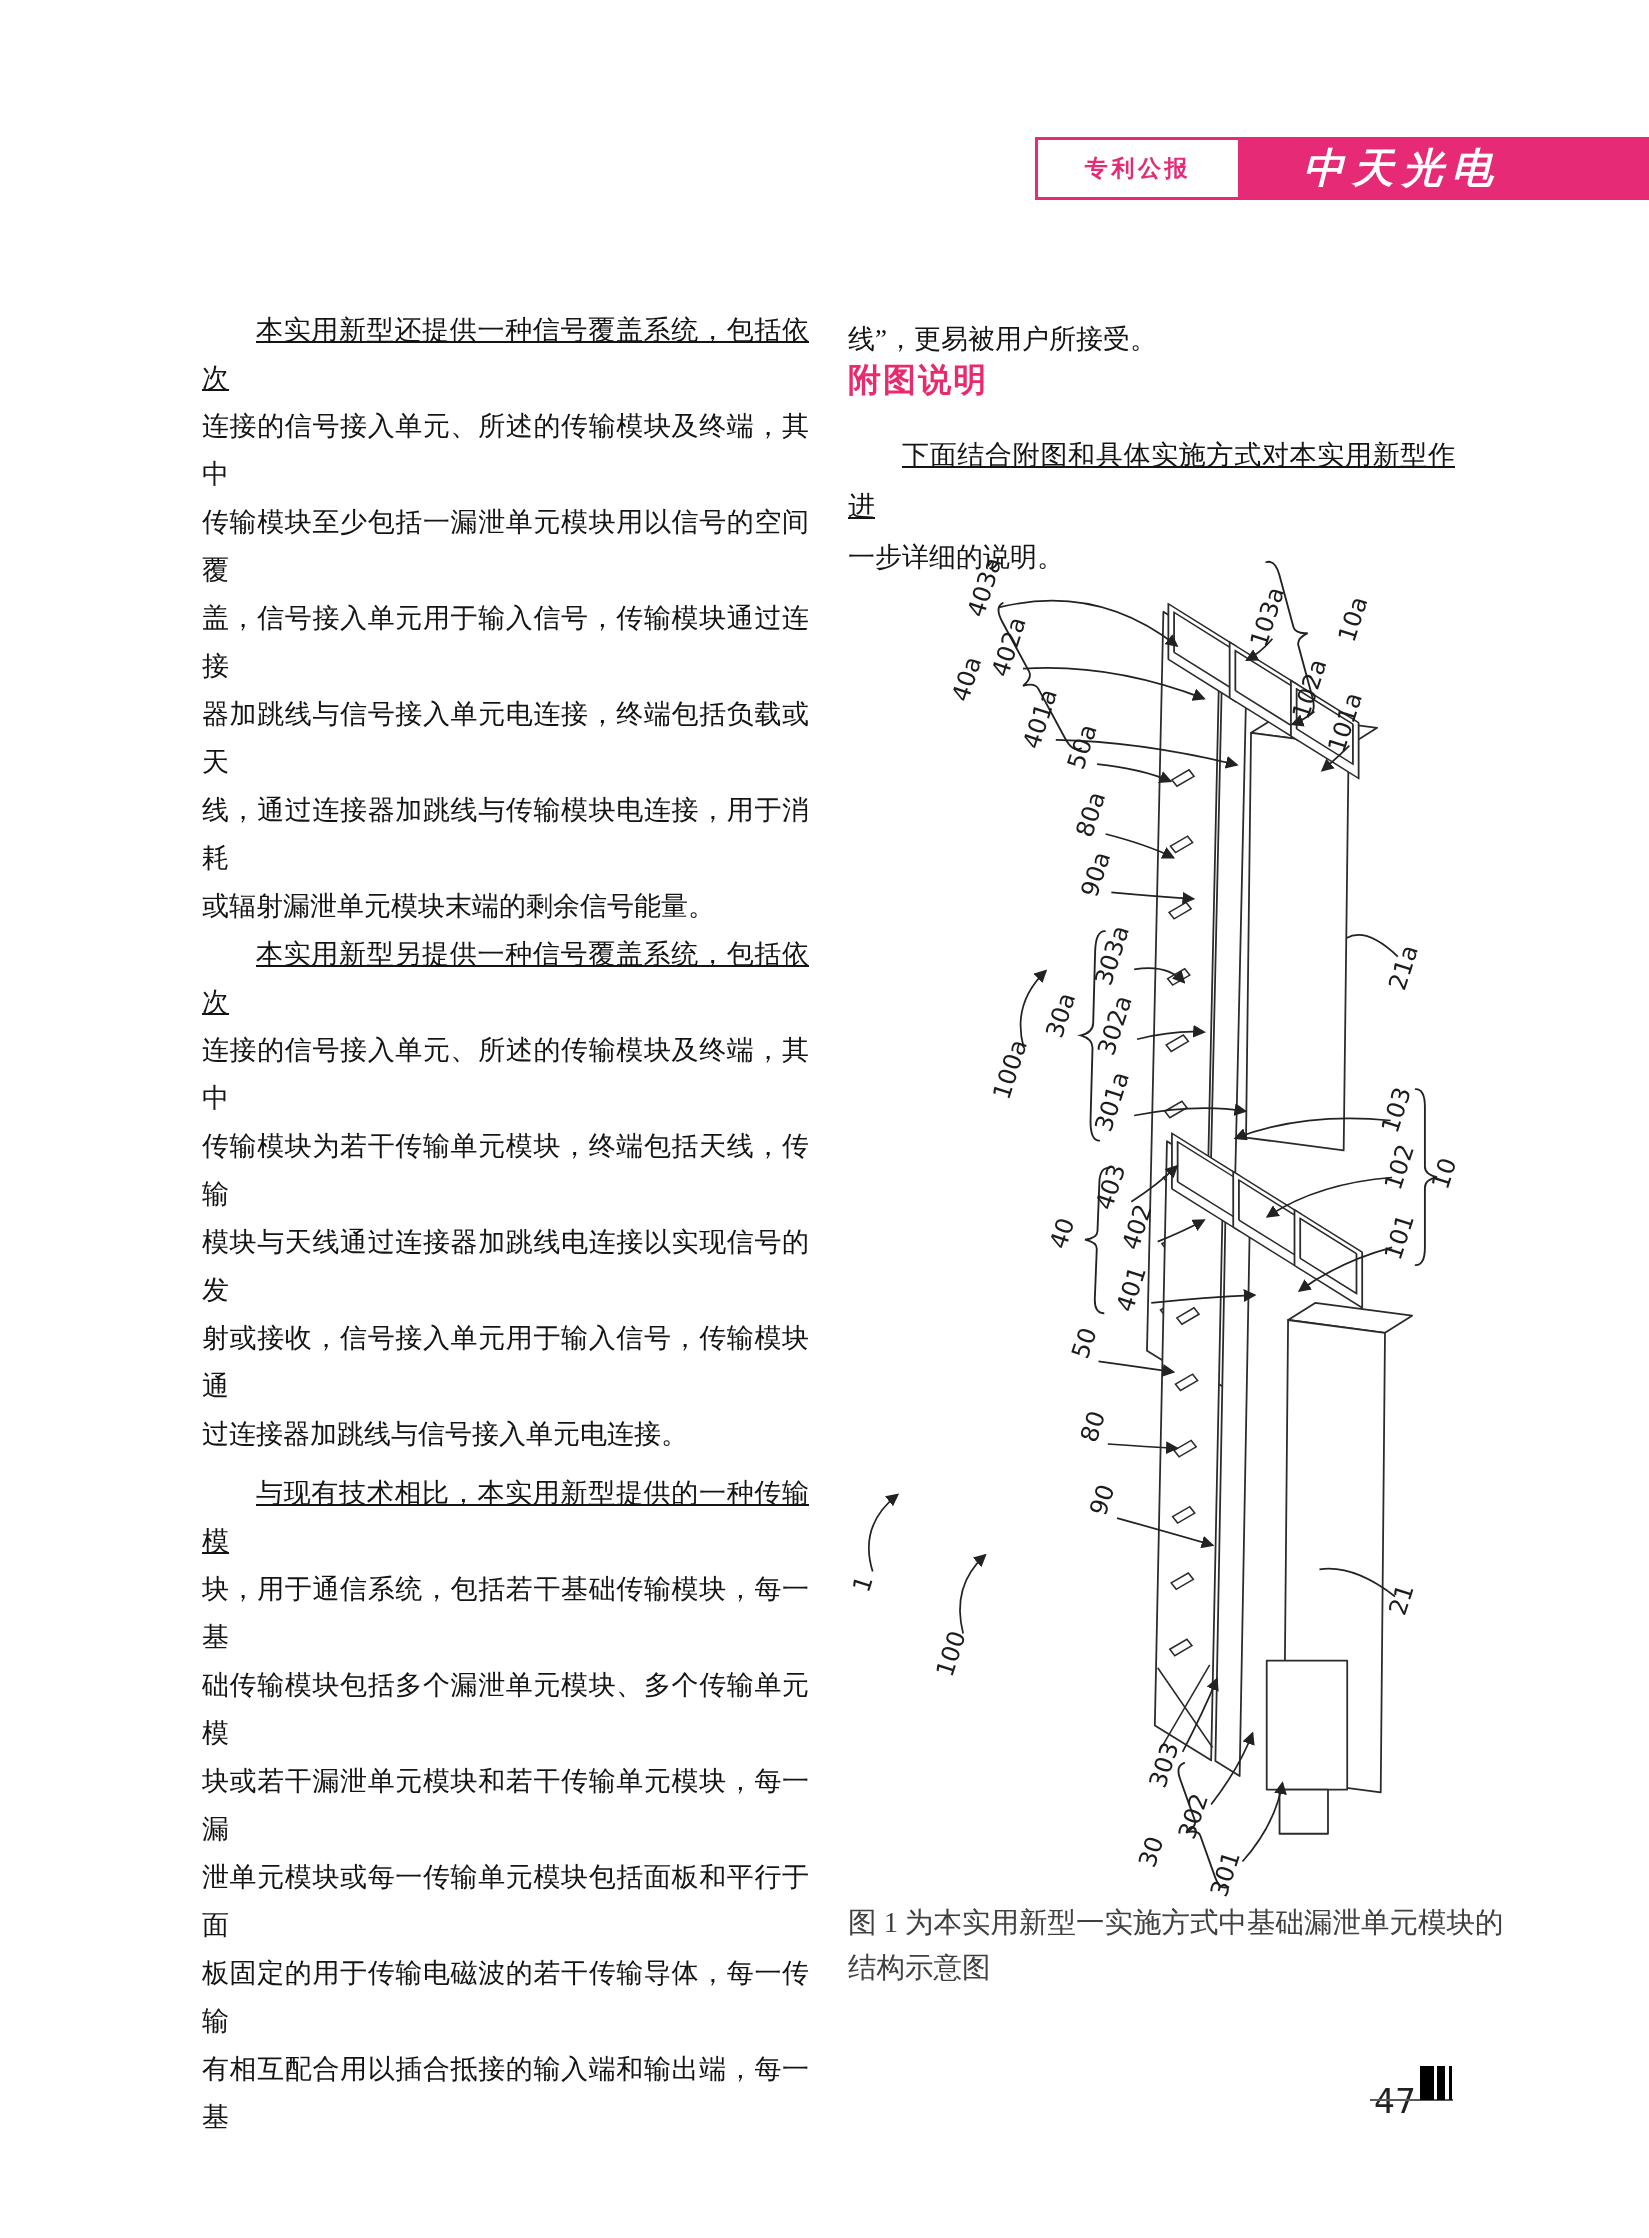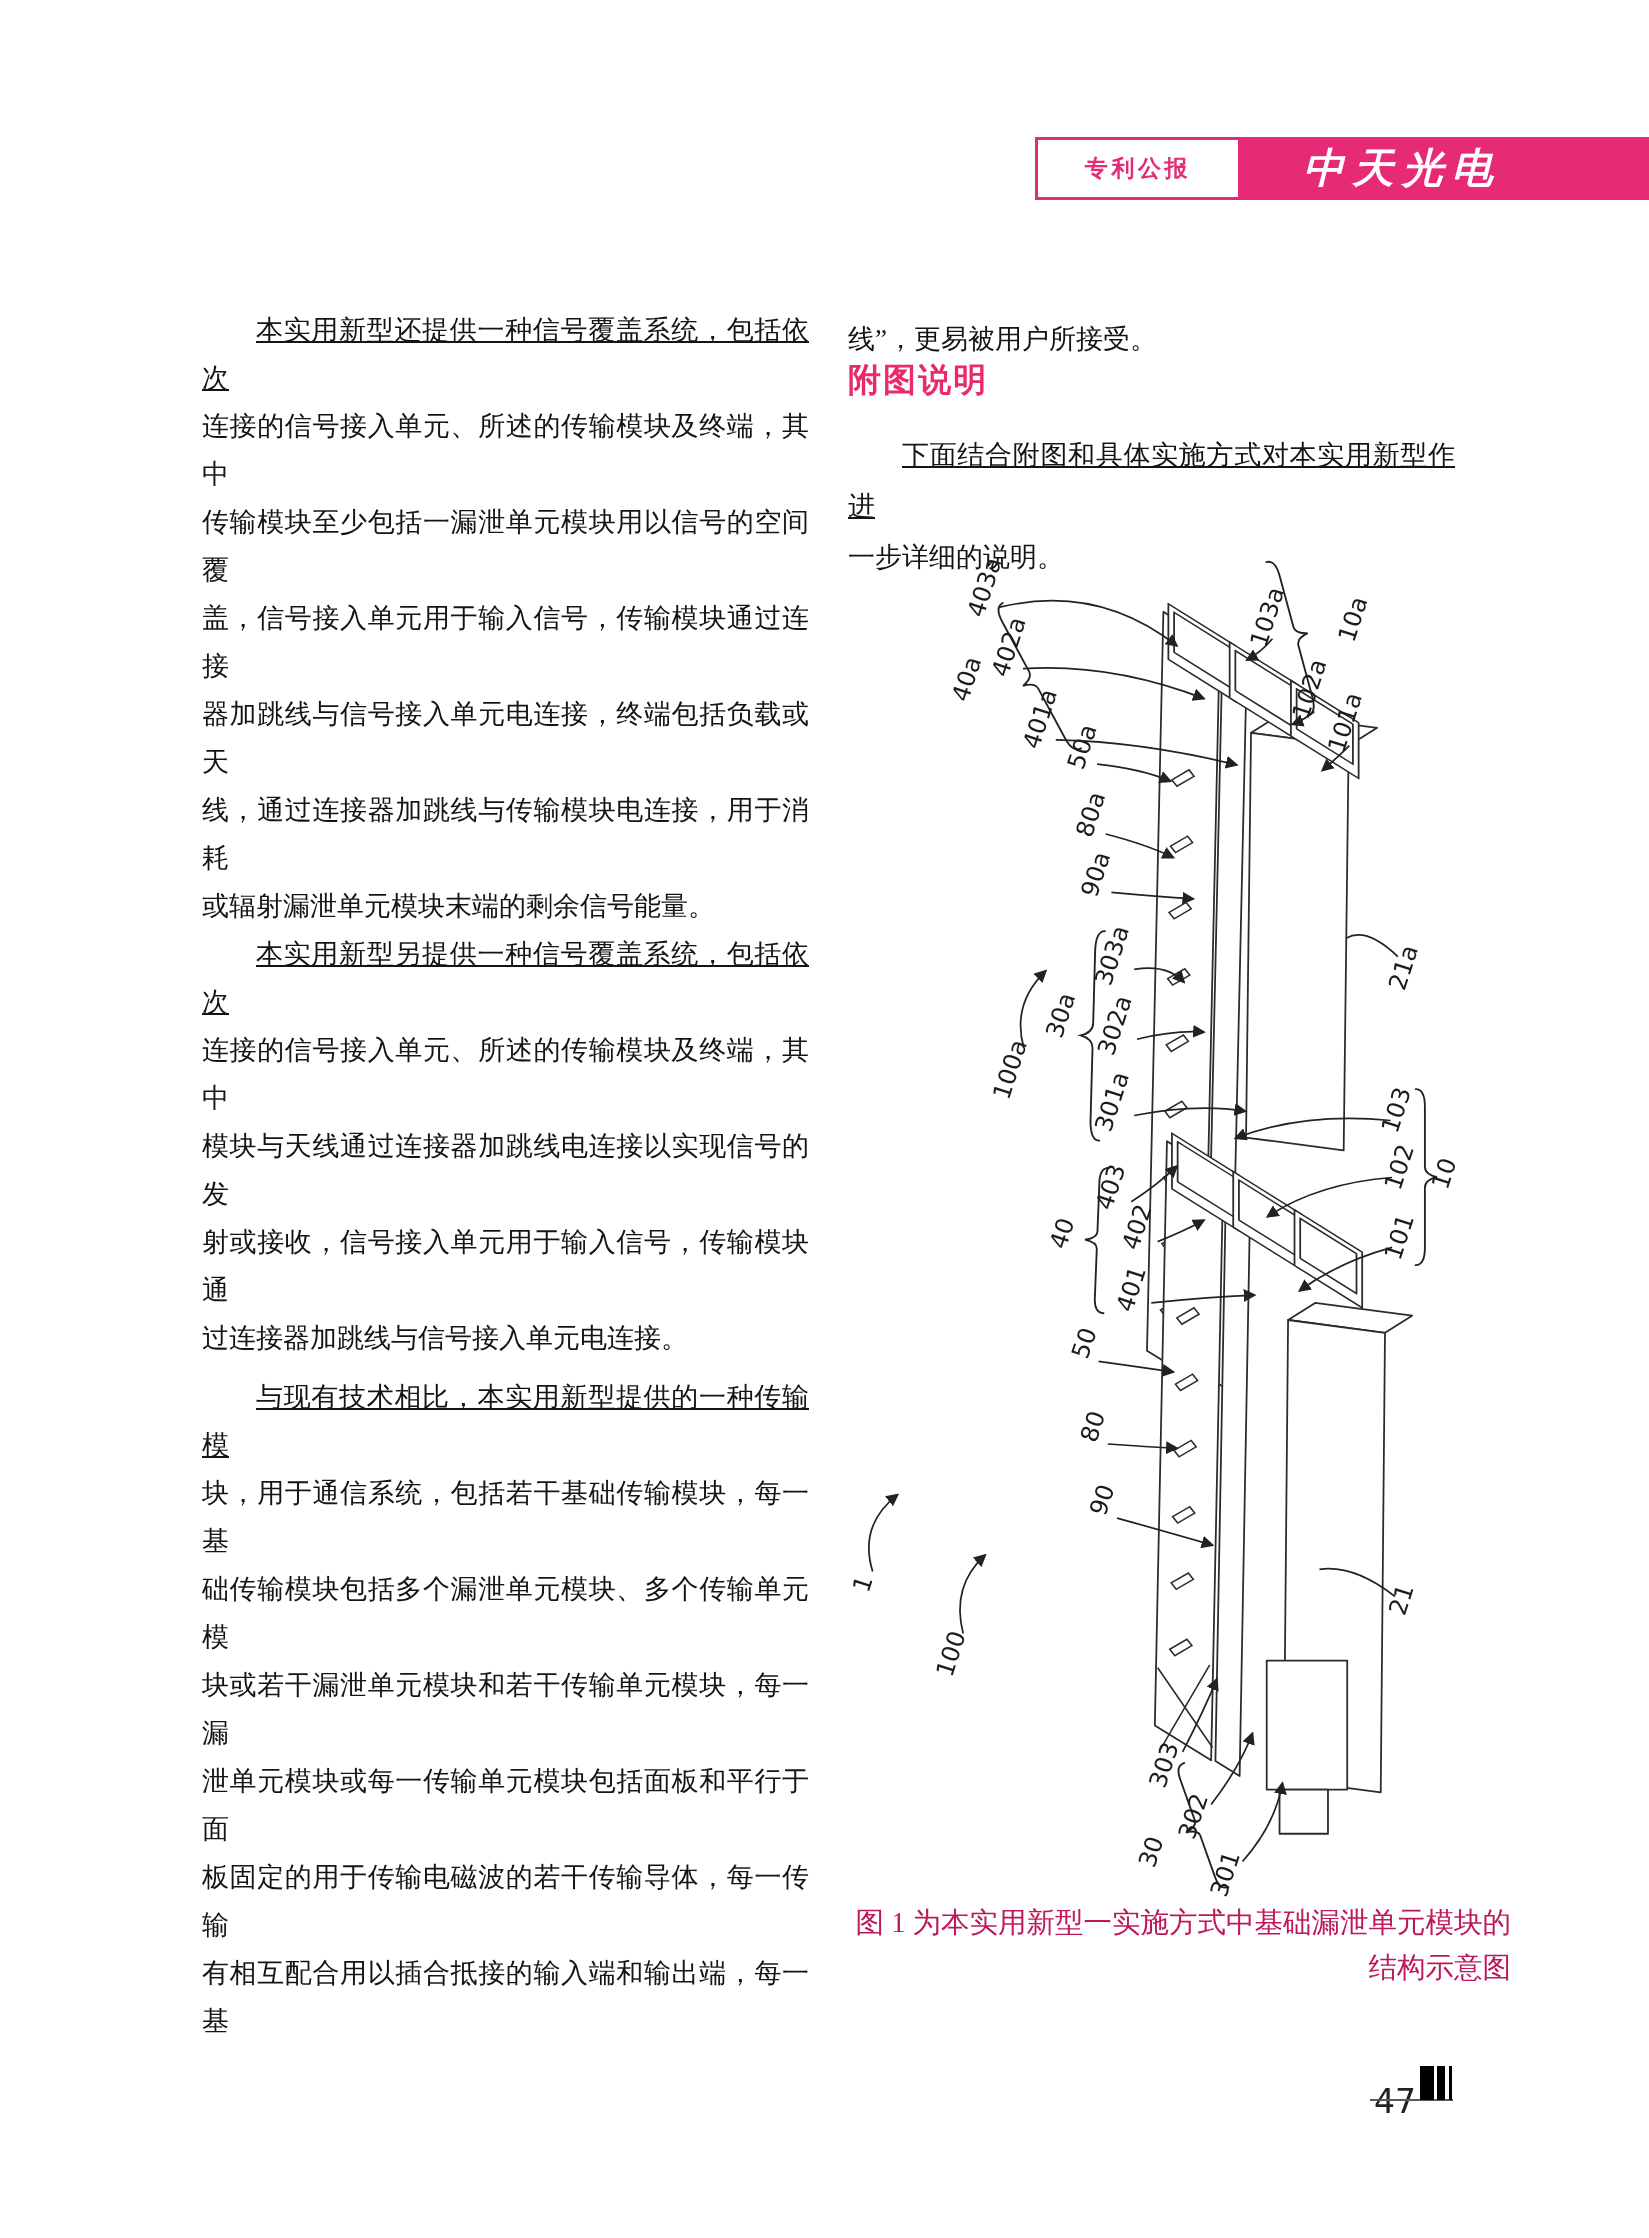--- a/index.html
+++ b/index.html
@@ -46,22 +46,22 @@
   .col-right-para{left:848px;top:430px;line-height:51px;}
   
   .fig-svg{position:absolute;left:819px;top:549px;}
   .shape{fill:#ffffff;stroke:#2b2b2b;stroke-width:2.5;stroke-linejoin:round;}
   .slot{fill:#ffffff;stroke:#2b2b2b;stroke-width:2.2;}
   .ld{fill:none;stroke:#222;stroke-width:2.4;}
   .brace{fill:none;stroke:#222;stroke-width:2.6;stroke-linecap:round;}
   .lbl{font-family:"DejaVu Sans","Liberation Sans",sans-serif;font-size:34px;fill:#1c1c1c;}
   .cross{fill:none;stroke:#2b2b2b;stroke-width:2.2;}
   .caption-line{
-    position:absolute;left:848px;width:663px;text-align:right;
-    font-size:28.5px;color:#be185d;
+    position:absolute;left:848px;width:663px;text-align:left;
+    font-size:28.5px;color:#404040;
   }
   .caption-1{top:1904px;}
   .caption-2{top:1949px;}
   
   .page-number{
     position:absolute;left:1374px;top:2062px;font-size:33px;color:#222;
     font-family:"DejaVu Sans","Liberation Sans",sans-serif;
     margin-top:20px;
   }
   .footer-rule{position:absolute;left:1370px;top:2099px;width:83px;height:2.1px;background:#5a5a5a;}
@@ -86,20 +86,21 @@
       <div class="ln">连接的信号接入单元、所述的传输模块及终端，其中</div>
       <div class="ln">传输模块至少包括一漏泄单元模块用以信号的空间覆</div>
       <div class="ln">盖，信号接入单元用于输入信号，传输模块通过连接</div>
       <div class="ln">器加跳线与信号接入单元电连接，终端包括负载或天</div>
       <div class="ln">线，通过连接器加跳线与传输模块电连接，用于消耗</div>
       <div class="ln last">或辐射漏泄单元模块末端的剩余信号能量。</div>
     </div>
   <div class="para">
       <div class="ln indent">本实用新型另提供一种信号覆盖系统，包括依次</div>
       <div class="ln">连接的信号接入单元、所述的传输模块及终端，其中</div>
+      <div class="ln">传输模块为若干传输单元模块，终端包括天线，传输</div>
       <div class="ln">模块与天线通过连接器加跳线电连接以实现信号的发</div>
       <div class="ln">射或接收，信号接入单元用于输入信号，传输模块通</div>
       <div class="ln last">过连接器加跳线与信号接入单元电连接。</div>
     </div>
   <div class="para gap">
       <div class="ln indent">与现有技术相比，本实用新型提供的一种传输模</div>
       <div class="ln">块，用于通信系统，包括若干基础传输模块，每一基</div>
       <div class="ln">础传输模块包括多个漏泄单元模块、多个传输单元模</div>
       <div class="ln">块或若干漏泄单元模块和若干传输单元模块，每一漏</div>
       <div class="ln">泄单元模块或每一传输单元模块包括面板和平行于面</div>

